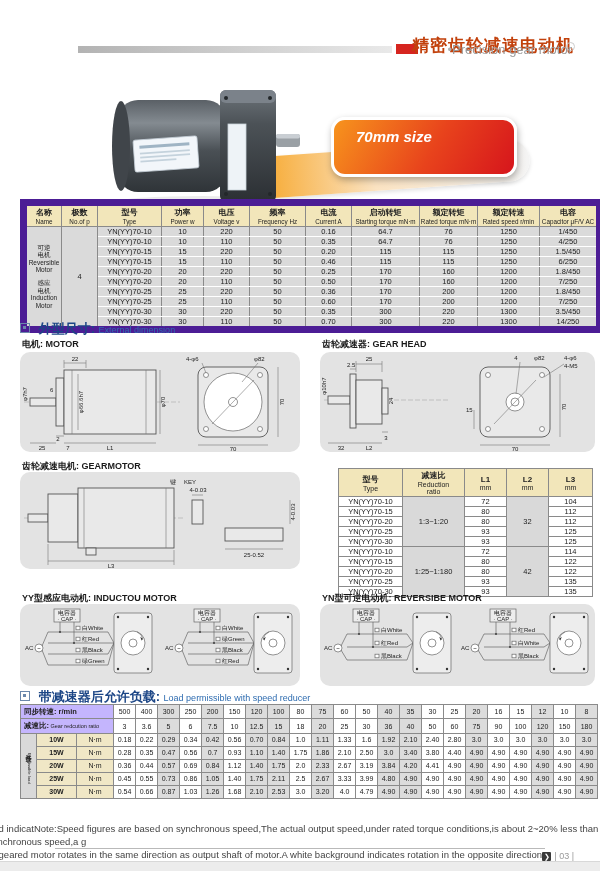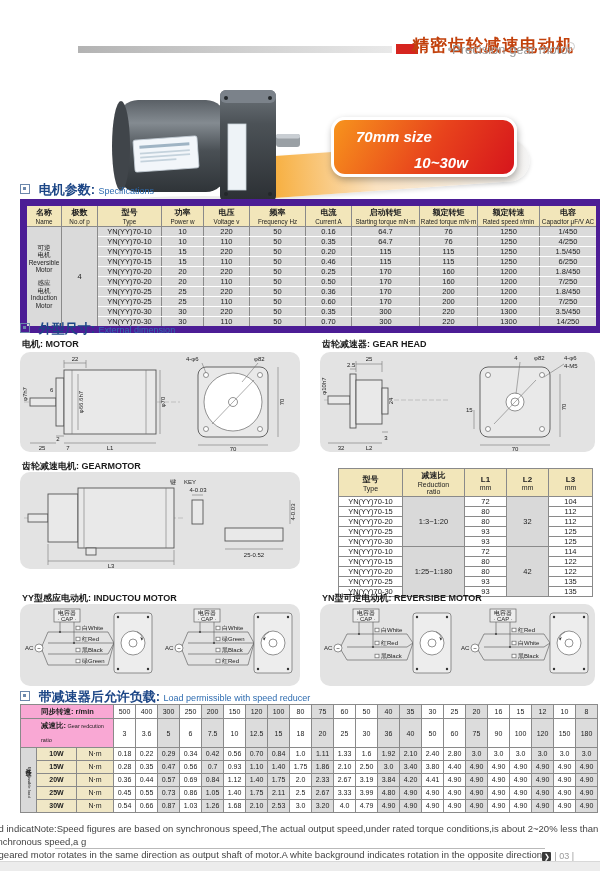--- a/index.html
+++ b/index.html
@@ -43,21 +43,21 @@
   .spec .name-cell div:nth-child(5){margin-top:5px;}
   .ltable{position:absolute;left:338px;top:468px;width:254px;font-size:7.5px;text-align:center;border:1px solid #555;}
   .ltable th{background:#f2e6ba;border:1px solid #8a8a8a;padding:1px 0;font-weight:bold;}
   .ltable th div{font-size:7px;font-weight:normal;}
   .ltable th div:first-child{font-size:8px;font-weight:bold;}
   .ltable td{border:1px solid #8a8a8a;background:#fff;height:9px;line-height:9px;padding:0;}
   .ltable td.gray{background:#d9d9d9;}
   .load{position:absolute;left:20px;top:704px;width:577px;font-size:7px;text-align:center;border:1px solid #555;}
   .load td{border:1px solid #8a8a8a;height:12px;line-height:12px;padding:0;background:#fff;}
   .load td.hdr{height:13px;line-height:13px;}
-  .load td.cream{background:#f9a8d4;text-align:left;padding-left:20px;font-size:7.5px;font-weight:bold;}
+  .load td.cream{background:#c4b5fd;text-align:left;padding-left:3px;font-size:7.5px;font-weight:bold;}
   .load td.cream .sm{font-weight:normal;font-size:5.5px;}
   .load td.wat{background:#f0e7c6;font-weight:bold;}
   .load td.unit{background:#f0e7c6;}
   .load td.shade{background:#dcdcdc;}
   .load td.vert{background:#d9d9d9;writing-mode:vertical-rl;padding:2px 0;}
   .load td.vert .vcn{font-size:6px;letter-spacing:1px;}
   .load td.vert .ven{font-size:4.2px;}
   
   .draw text{font-size:6px;fill:#222;font-family:"Liberation Sans",sans-serif;}
   .draw .sp{fill:#e9e9e9;stroke:#555;stroke-width:.9;}
@@ -116,28 +116,22 @@
     <rect x="120" y="40" width="18" height="66" fill="#eef3f7" stroke="#c8d2da" stroke-width=".8"></rect>
     <circle cx="118" cy="14" r="2" fill="#23272a" stroke="none"></circle>
       <circle cx="162" cy="14" r="2" fill="#23272a" stroke="none"></circle>
     <circle cx="118" cy="110" r="2" fill="#23272a" stroke="none"></circle>
       <circle cx="162" cy="110" r="2" fill="#23272a" stroke="none"></circle>
     <rect x="168" y="50" width="24" height="13" rx="3" fill="#9aa0a5" stroke="none"></rect>
     <rect x="168" y="50" width="24" height="4.5" rx="2" fill="#c9ced3" stroke="none"></rect>
   </svg>
   <div class="badge">
     <div class="l1">70mm size</div>
-    <div class="l2">10~30w</div>
-  </div>
-
-  <div class="sec" style="left:20px;top:181px;">
-    <span class="bullet"></span>
-    <span class="cn">电机参数:</span>
-    <span class="en">Specifications</span>
-  </div>
+  </div>
+
   <table class="spec">
     <colgroup>
         <col style="width:38px">
         <col style="width:36px">
         <col style="width:64px">
         <col style="width:42px">
         <col style="width:46px">
         <col style="width:56px">
         <col style="width:46px">
         <col style="width:68px">

